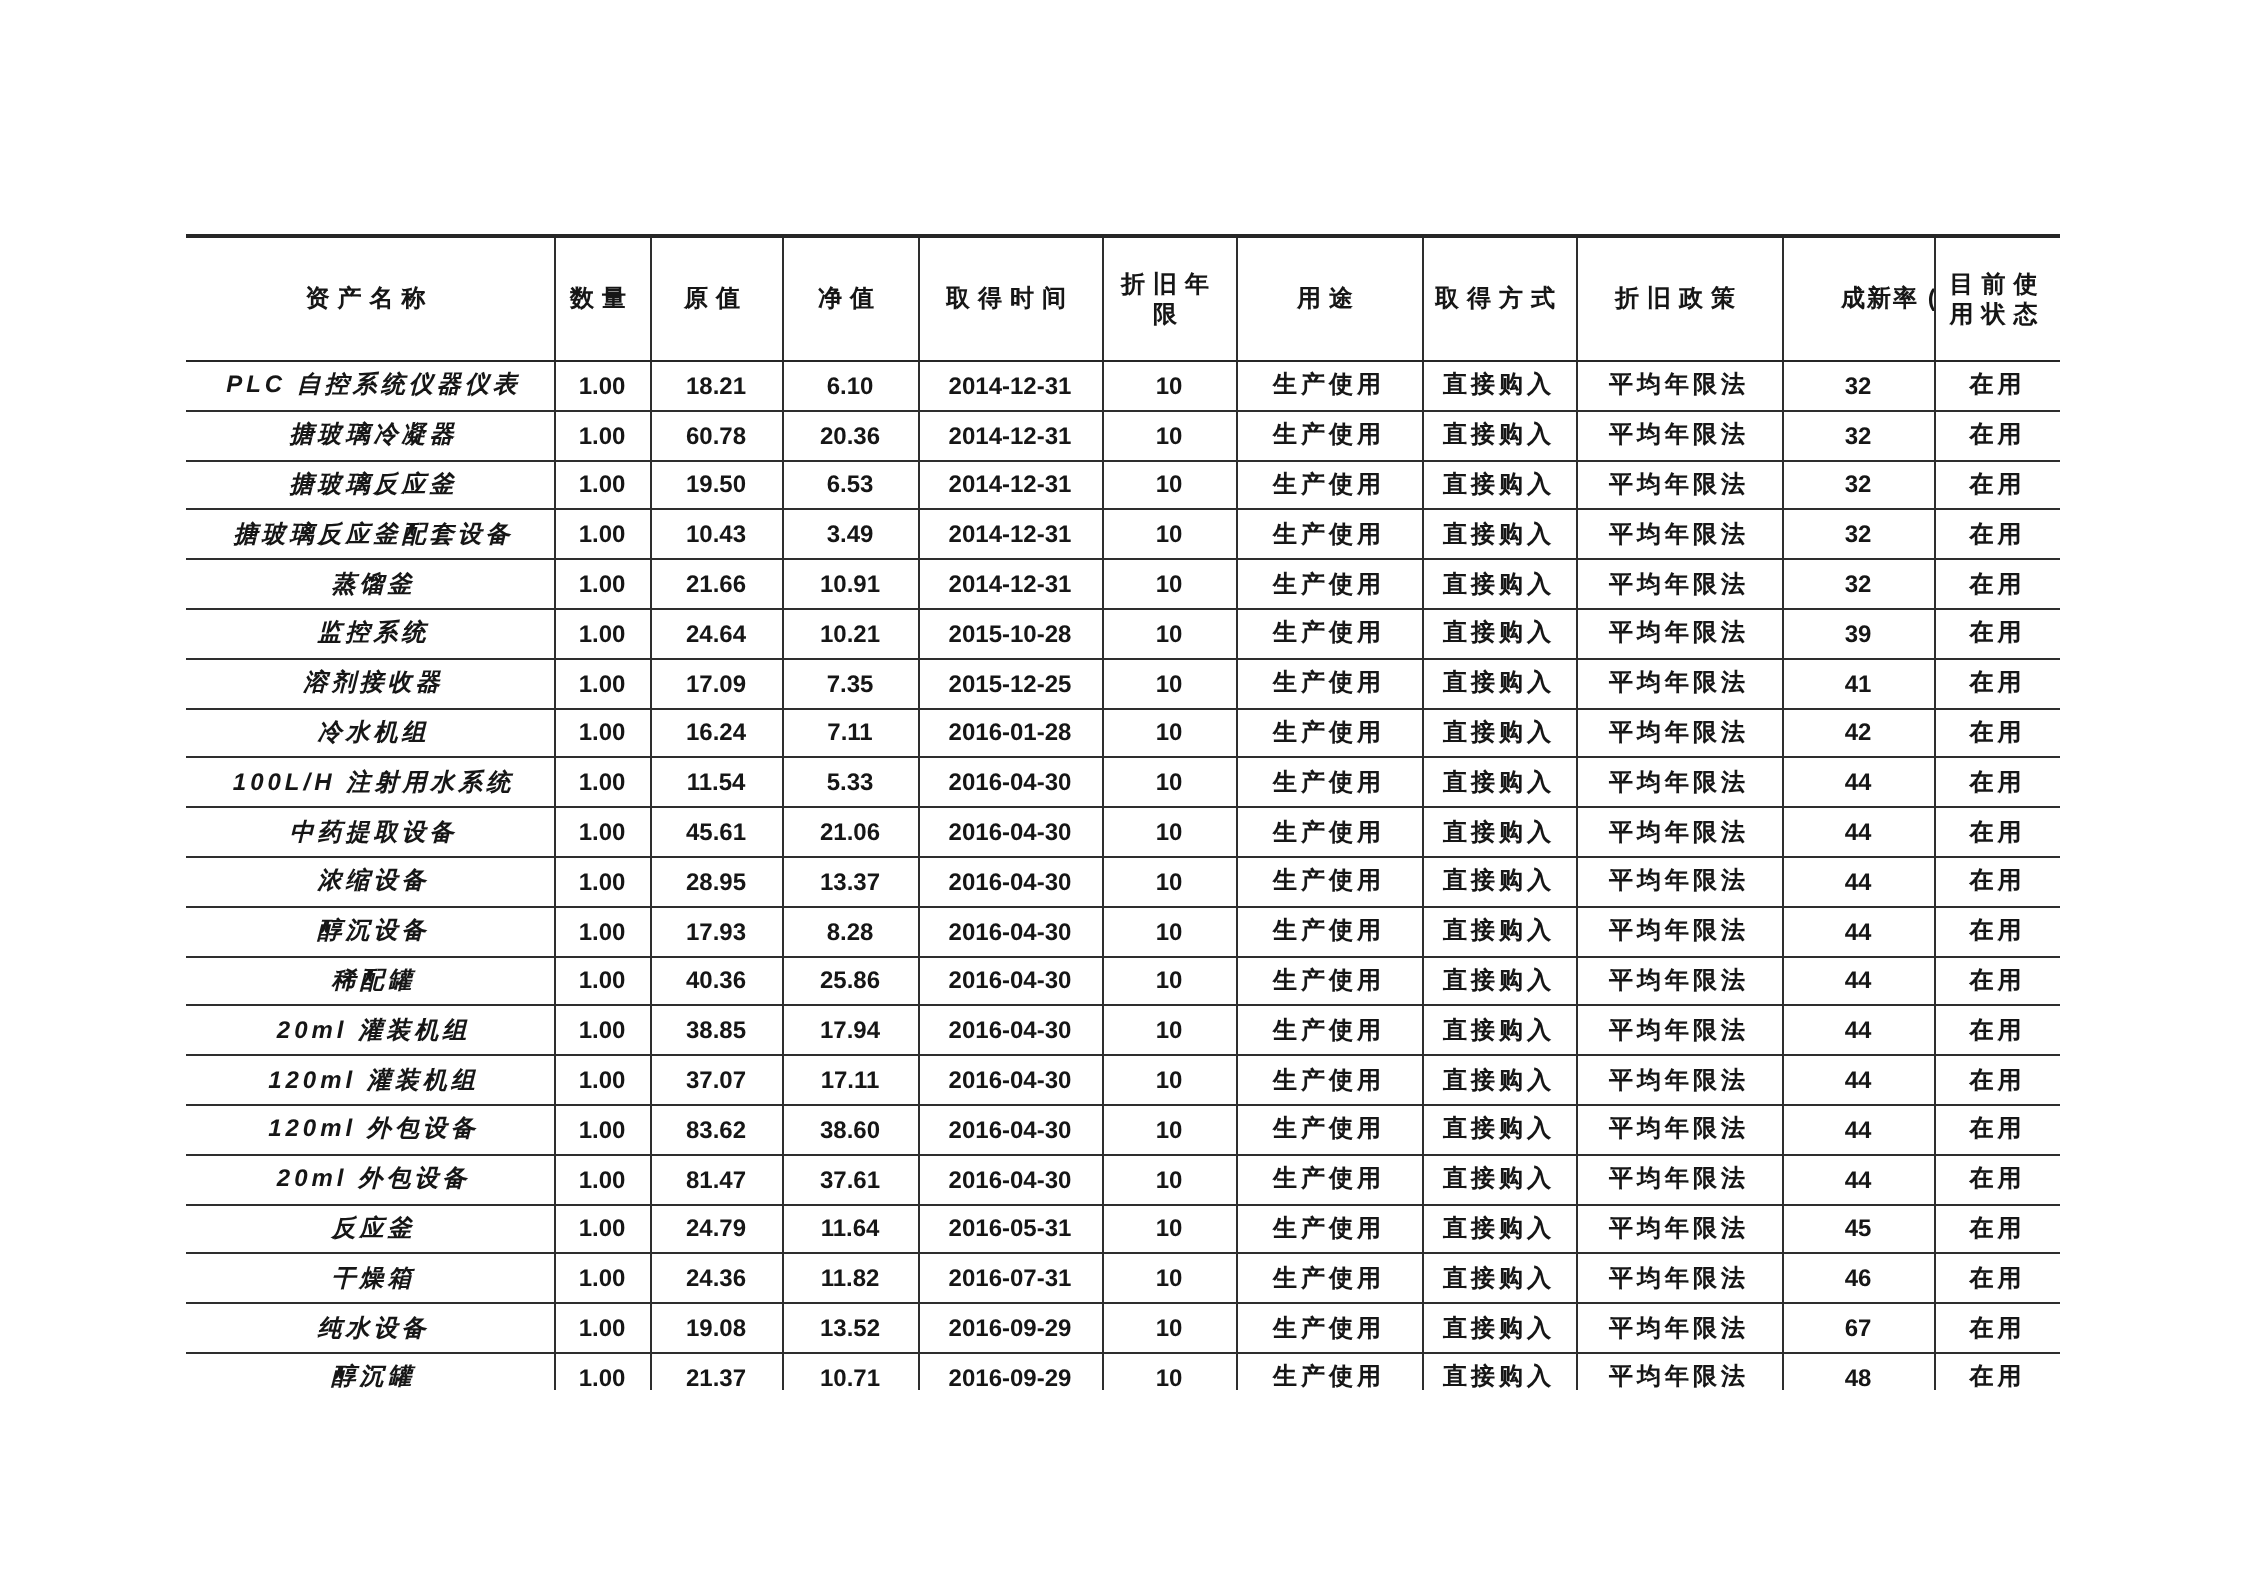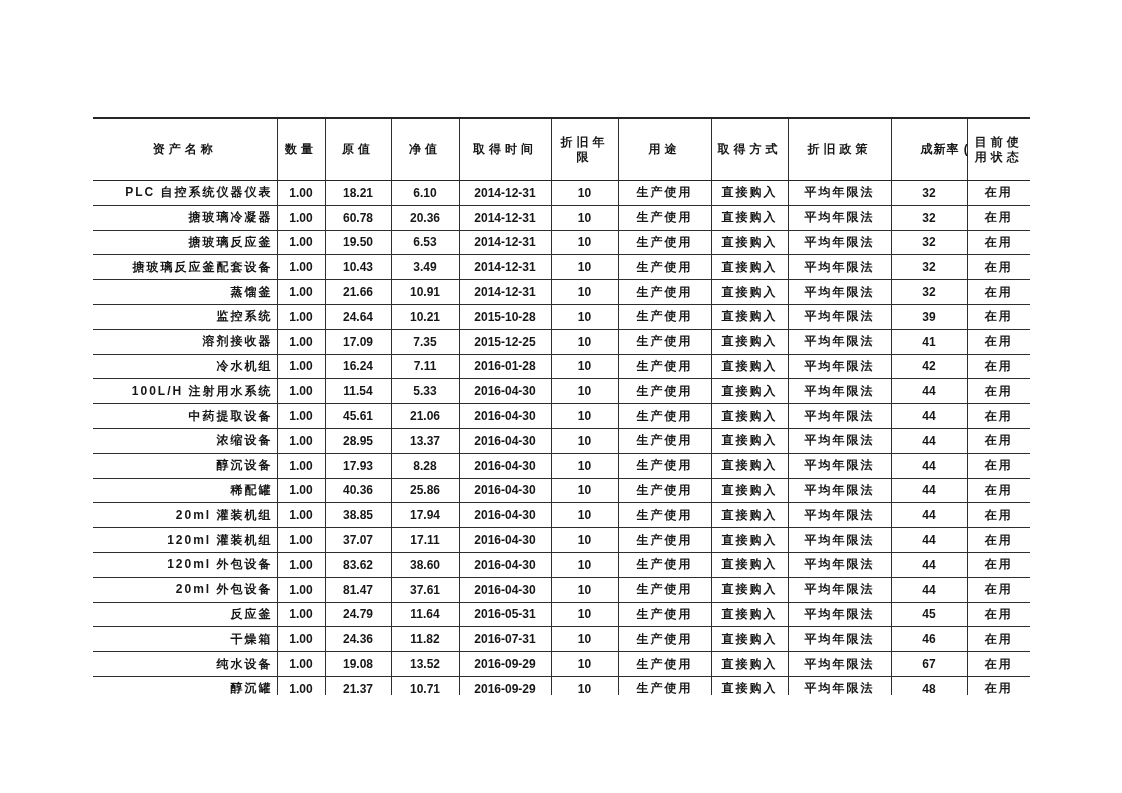--- a/index.html
+++ b/index.html
@@ -54,23 +54,24 @@
   .asset-table td {
     height: 23.8px;
     border-bottom: 1px solid #2e2e2e;
     white-space: nowrap;
   }
   .asset-table th + th,
   .asset-table td + td {
     border-left: 1px solid #2e2e2e;
   }
   .asset-table td.col-name {
-    text-align: right;
+    text-align: center;
     padding-left: 8px;
     letter-spacing: 2px;
+    font-style: italic;
   }
   .asset-table td.col-use,
   .asset-table td.col-method,
   .asset-table td.col-policy,
   .asset-table td.col-status {
     letter-spacing: 2px;
   }
   .page-number {
     position: absolute;
     top: 694px;

